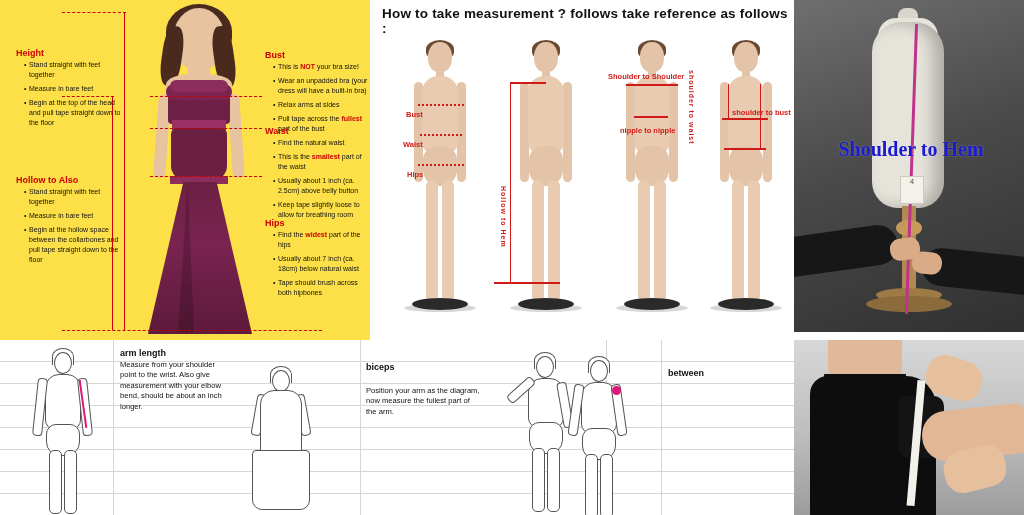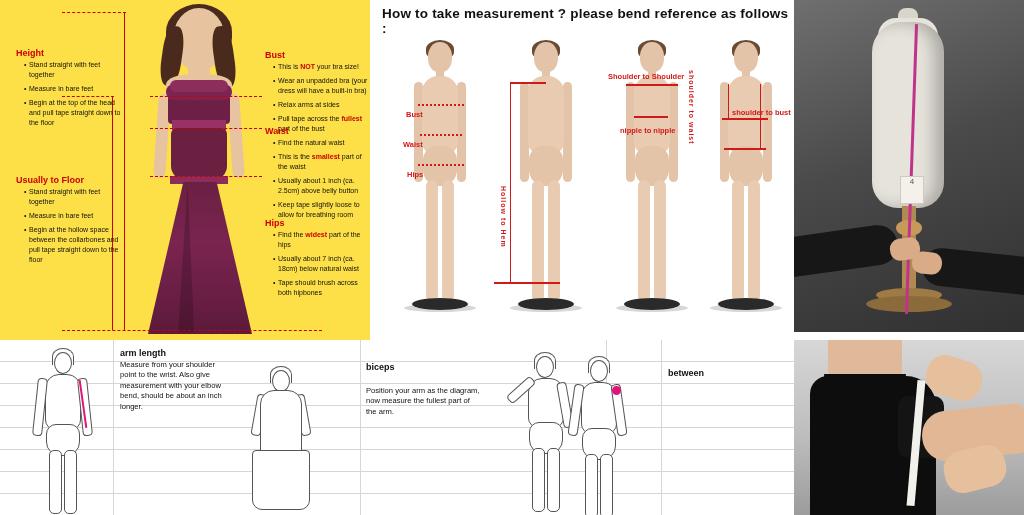--- a/index.html
+++ b/index.html
@@ -238,21 +238,21 @@
     <div class="note-block" style="left:16px;top:48px;">
       <div class="lbl-red">Height</div>
       <ul>
         <li>Stand straight with feet together</li>
         <li>Measure in bare feet</li>
         <li>Begin at the top of the head and pull tape straight down to the floor</li>
       </ul>
     </div>
 
     <div class="note-block" style="left:16px;top:175px;">
-      <div class="lbl-red">Usually to Floor</div>
+      <div class="lbl-red">Hollow to Also</div>
       <ul>
         <li>Stand straight with feet together</li>
         <li>Measure in bare feet</li>
         <li>Begin at the hollow space between the collarbones and pull tape straight down to the floor</li>
       </ul>
     </div>
 
     <div class="note-block" style="left:265px;top:50px;">
       <div class="lbl-red">Bust</div>
       <ul>
@@ -277,21 +277,21 @@
       <div class="lbl-red">Hips</div>
       <ul>
         <li>Find the <span class="em-red">widest</span> part of the hips</li>
         <li>Usually about 7 inch (ca. 18cm) below natural waist</li>
         <li>Tape should brush across both hipbones</li>
       </ul>
     </div>
   </div>
 
   <div class="panel-how">
-    <div class="how-title">How to take measurement ?  please bend reference as follows :</div>
+    <div class="how-title">How to take measurement ?  follows take reference as follows :</div>
 
     <div class="manq" style="left:28px;">
       <div class="m-hair"></div>
       <div class="m-head"></div>
       <div class="m-neck"></div>
       <div class="m-armL"></div>
       <div class="m-armR"></div>
       <div class="m-torso"></div>
       <div class="m-hips"></div>
       <div class="m-legL"></div>
@@ -373,20 +373,21 @@
     <div class="form-footplate"></div>
     <div class="form-foot2"></div>
     <div class="form-tape"></div>
     <div class="form-tag">
       <span>4</span>
     </div>
     <div class="arm-left"></div>
     <div class="hand-left"></div>
     <div class="arm-right"></div>
     <div class="hand-right"></div>
+    <div class="shoulder-hem-label">Shoulder to Hem</div>
   </div>
   <div class="white-gap"></div>
 
   <div class="ruled"></div>
   <div class="ruled-v1"></div>
   <div class="ruled-v2"></div>
   <div class="ruled-v3"></div>
   <div class="ruled-v4"></div>
 
   <div class="sketch" style="left:22px;top:348px;width:80px;height:160px;">

